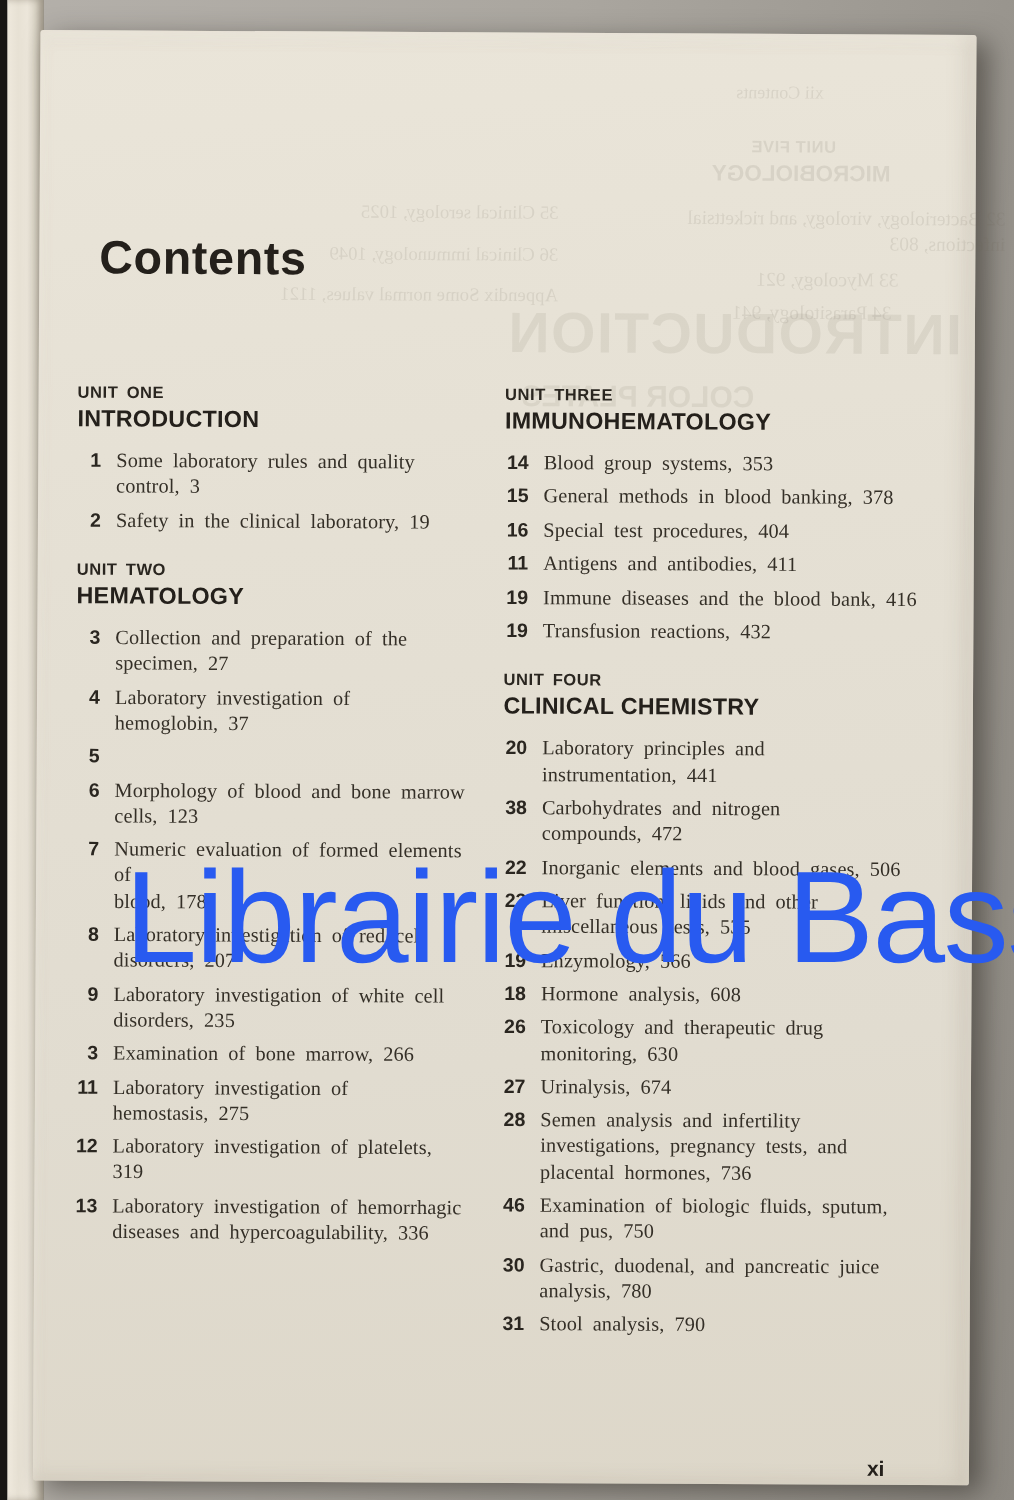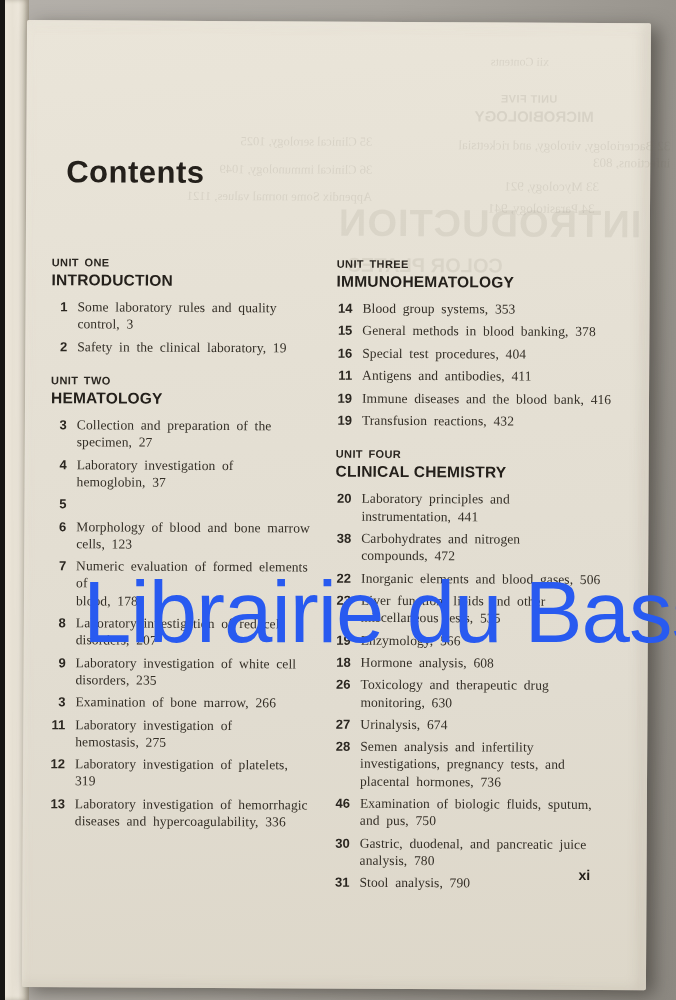--- a/index.html
+++ b/index.html
@@ -23,21 +23,21 @@
   .toc-section + .toc-section{margin-top:14px;}
   .unit-label{font-family:"Liberation Sans",sans-serif;font-weight:bold;font-size:11px;
       line-height:13px;letter-spacing:.4px;word-spacing:2px;color:#2a2620;margin-bottom:1px;}
   .unit-title{font-family:"Liberation Sans",sans-serif;font-weight:bold;font-size:15.5px;
       line-height:19px;letter-spacing:.2px;color:#24201b;margin-bottom:9px;}
   .toc-item{display:flex;align-items:flex-start;margin-bottom:5.2px;}
   .toc-num{flex:0 0 16px;text-align:right;font-family:"Liberation Sans",sans-serif;
       font-weight:bold;font-size:13px;line-height:17.2px;color:#2a2620;}
   .toc-text{flex:1;margin-left:10px;font-size:13.5px;line-height:17.2px;color:#342f27;
       white-space:pre-line;word-spacing:3.2px;letter-spacing:.1px;}
-  .folio{position:absolute;left:556px;top:844px;font-family:"Liberation Sans",sans-serif;
+  .folio{position:absolute;left:556px;top:948px;font-family:"Liberation Sans",sans-serif;
       font-weight:bold;font-size:14px;color:#24201b;}
   
   .ghost{position:absolute;transform:scaleX(-1);color:#6e6759;opacity:.13;
       font-family:"Liberation Serif",serif;white-space:pre-line;}
   .ghost.sans{font-family:"Liberation Sans",sans-serif;font-weight:bold;}
   .g-header{left:464px;top:32px;font-size:12px;}
   .g-unit5{left:474px;top:70px;font-size:11px;letter-spacing:.4px;}
   .g-micro{left:448px;top:85px;font-size:15px;}
   .g-32{left:394px;top:114px;font-size:13px;line-height:17px;width:250px;}
   .g-33{left:478px;top:156px;font-size:13px;}

